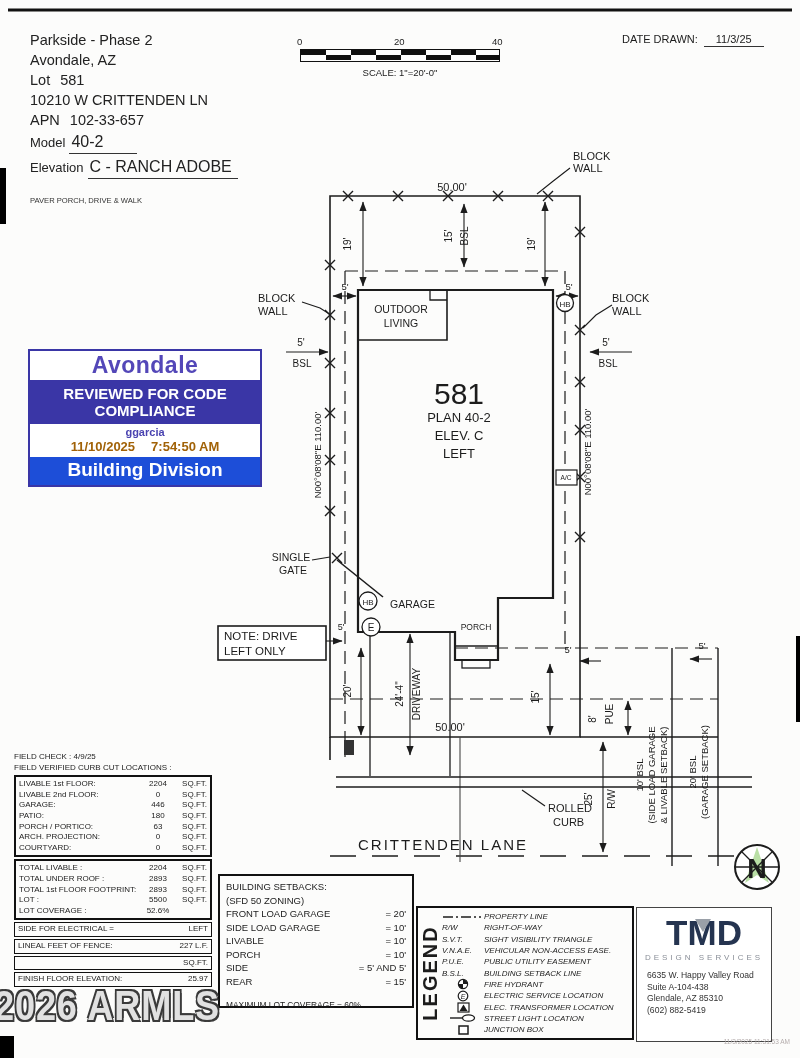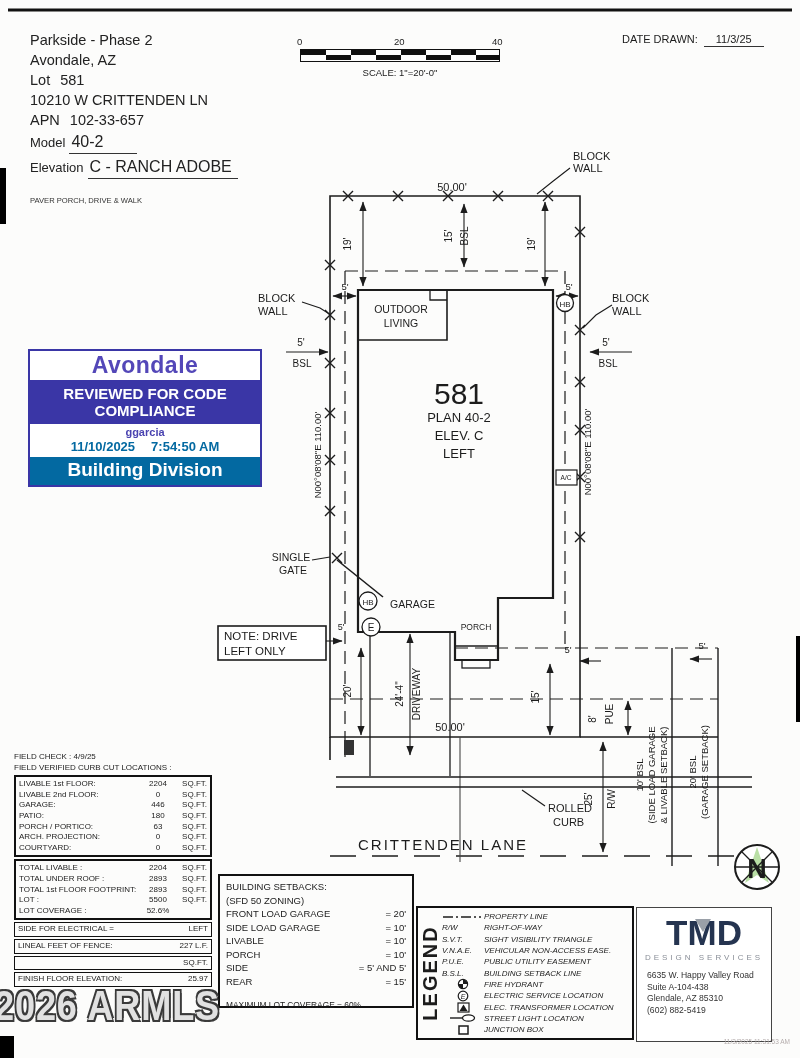--- a/index.html
+++ b/index.html
@@ -22,22 +22,22 @@
   .sb-r2{height:5px;background:repeating-linear-gradient(90deg,#fff 0 25px,#111 25px 50px);}
   .sb-lbl{position:absolute;top:31px;width:200px;text-align:center;font-size:9.5px;}
   
   .dd{left:622px;top:33px;font-size:11px;}
   .dd .v{display:inline-block;border-bottom:1px solid #333;padding:0 12px 1px 12px;margin-left:6px;}
   
   .stamp{left:28px;top:349px;width:234px;border:2.5px solid #3a36a6;background:#fff;box-sizing:border-box;text-align:center;}
   .st-logo{font-size:23px;font-weight:bold;color:#5347b8;letter-spacing:.5px;padding:1px 0;}
   .st-band{background:#3a36a6;color:#fff;font-weight:bold;font-size:15px;line-height:17px;padding:3px 4px;border-top:2px solid #3a36a6;border-bottom:2px solid #3a36a6;}
   .st-user{font-size:11px;font-weight:bold;color:#4a43b0;padding-top:2px;}
-  .st-dt{font-size:13px;font-weight:bold;color:#0369a1;display:flex;justify-content:center;gap:16px;padding:1px 0 3px;}
-  .st-div{background:#0369a1;color:#fff;font-weight:bold;font-size:19px;padding:2px 0 4px;}
+  .st-dt{font-size:13px;font-weight:bold;color:#a16207;display:flex;justify-content:center;gap:16px;padding:1px 0 3px;}
+  .st-div{background:#1d4ed8;color:#fff;font-weight:bold;font-size:19px;padding:2px 0 4px;}
   
   .fld{left:14px;top:752px;width:198px;font-size:8px;line-height:10.6px;}
   .box{border:2px solid #111;padding:2px 3px;margin-top:2px;}
   .trow{display:flex;}
   .trow .tl{flex:1;white-space:nowrap;}
   .trow .tv{width:30px;text-align:center;}
   .trow .tu{width:34px;text-align:right;}
   .rowbox{border:1.8px solid #111;padding:1px 3px;margin-top:2px;display:flex;}
   .rowbox .tl{flex:1;}
   

